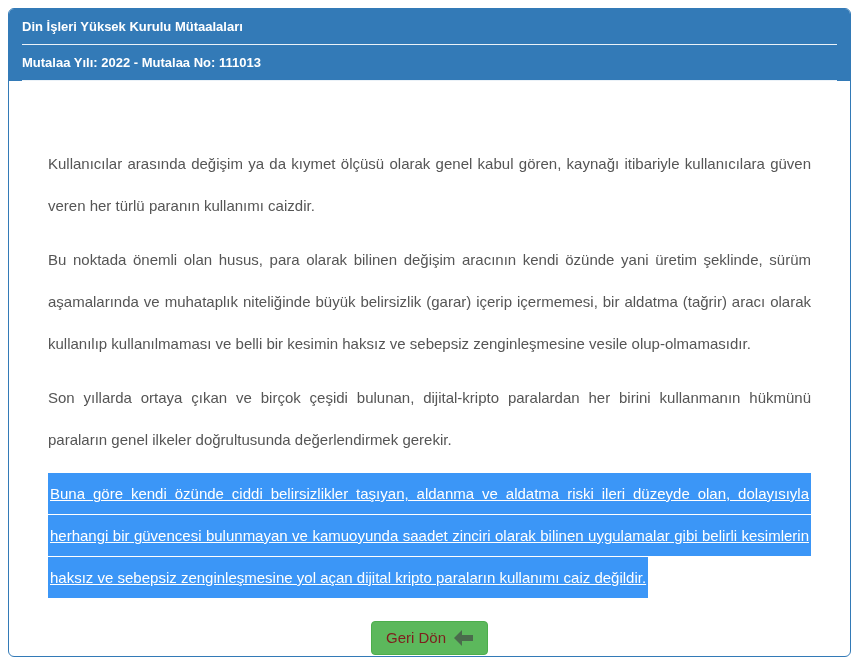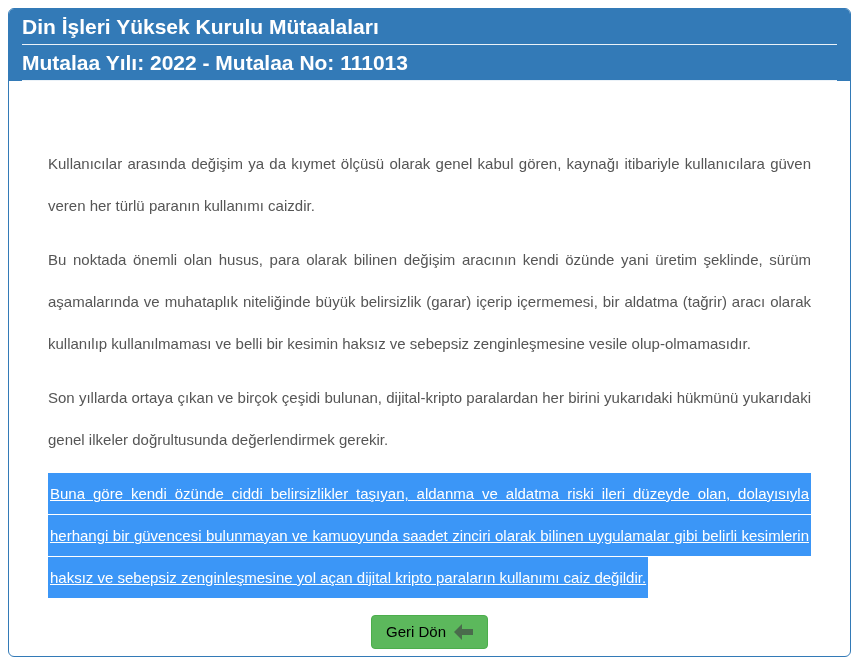--- a/index.html
+++ b/index.html
@@ -25,21 +25,21 @@
     border-radius: 6px;
     background: #ffffff;
     overflow: hidden;
   }
   .panel-header {
     background: #337ab7;
   }
   .header-row {
     color: #ffffff;
     font-weight: bold;
-    font-size: 21px;
+    font-size: 13px;
     line-height: 19px;
     padding: 8px 13px;
     white-space: nowrap;
   }
   .header-divider {
     height: 1px;
     background: rgba(255,255,255,0.9);
     margin: 0 13px;
   }
   .panel-body {
@@ -64,26 +64,27 @@
     text-align: center;
     margin-top: 16px;
   }
   .back-btn {
     display: inline-flex;
     align-items: center;
     gap: 8px;
     background: #5cb85c;
     border: 1px solid #4cae4c;
     border-radius: 4px;
-    color: #000000;
+    color: #7f1d1d;
     font-family: "Liberation Sans", sans-serif;
     font-size: 15px;
     line-height: 18px;
     padding: 7px 14px;
     cursor: pointer;
+    margin-top: 6px;
   }
   .arrow-icon {
     display: inline-flex;
     align-items: center;
   }
 </style>
 </head>
 <body>
 
 <div class="panel">
@@ -91,21 +92,21 @@
   <div class="panel-header">
     <div class="header-row">Din İşleri Yüksek Kurulu Mütaalaları</div>
     <div class="header-divider"></div>
     <div class="header-row">Mutalaa Yılı: 2022 - Mutalaa No: 111013</div>
     <div class="header-divider"></div>
   </div>
 
   <div class="panel-body">
     <p class="para">Kullanıcılar arasında değişim ya da kıymet ölçüsü olarak genel kabul gören, kaynağı itibariyle kullanıcılara güven veren her türlü paranın kullanımı caizdir.</p>
     <p class="para">Bu noktada önemli olan husus, para olarak bilinen değişim aracının kendi özünde yani üretim şeklinde, sürüm aşamalarında ve muhataplık niteliğinde büyük belirsizlik (garar) içerip içermemesi, bir aldatma (tağrir) aracı olarak kullanılıp kullanılmaması ve belli bir kesimin haksız ve sebepsiz zenginleşmesine vesile olup-olmamasıdır.</p>
-    <p class="para">Son yıllarda ortaya çıkan ve birçok çeşidi bulunan, dijital-kripto paralardan her birini yukarıdaki hükmünü yukarıdaki genel ilkeler doğrultusunda değerlendirmek gerekir.</p>
+    <p class="para">Son yıllarda ortaya çıkan ve birçok çeşidi bulunan, dijital-kripto paralardan her birini kullanmanın hükmünü paraların genel ilkeler doğrultusunda değerlendirmek gerekir.</p>
     <p class="para"><span class="sel-text">Buna göre kendi özünde ciddi belirsizlikler taşıyan, aldanma ve aldatma riski ileri düzeyde olan, dolayısıyla herhangi bir güvencesi bulunmayan ve kamuoyunda saadet zinciri olarak bilinen uygulamalar gibi belirli kesimlerin haksız ve sebepsiz zenginleşmesine yol açan dijital kripto paraların kullanımı caiz değildir.</span></p>
 
     <div class="button-row">
       <button class="back-btn">
         <span>Geri Dön</span>
         <span class="arrow-icon">
           <svg width="19" height="16" viewBox="0 0 19 16" xmlns="http://www.w3.org/2000/svg">
             <path d="M8 0 L8 5 L19 5 L19 11 L8 11 L8 16 L0 8 Z" fill="#4a6b4c"></path>
           </svg>
         </span>

